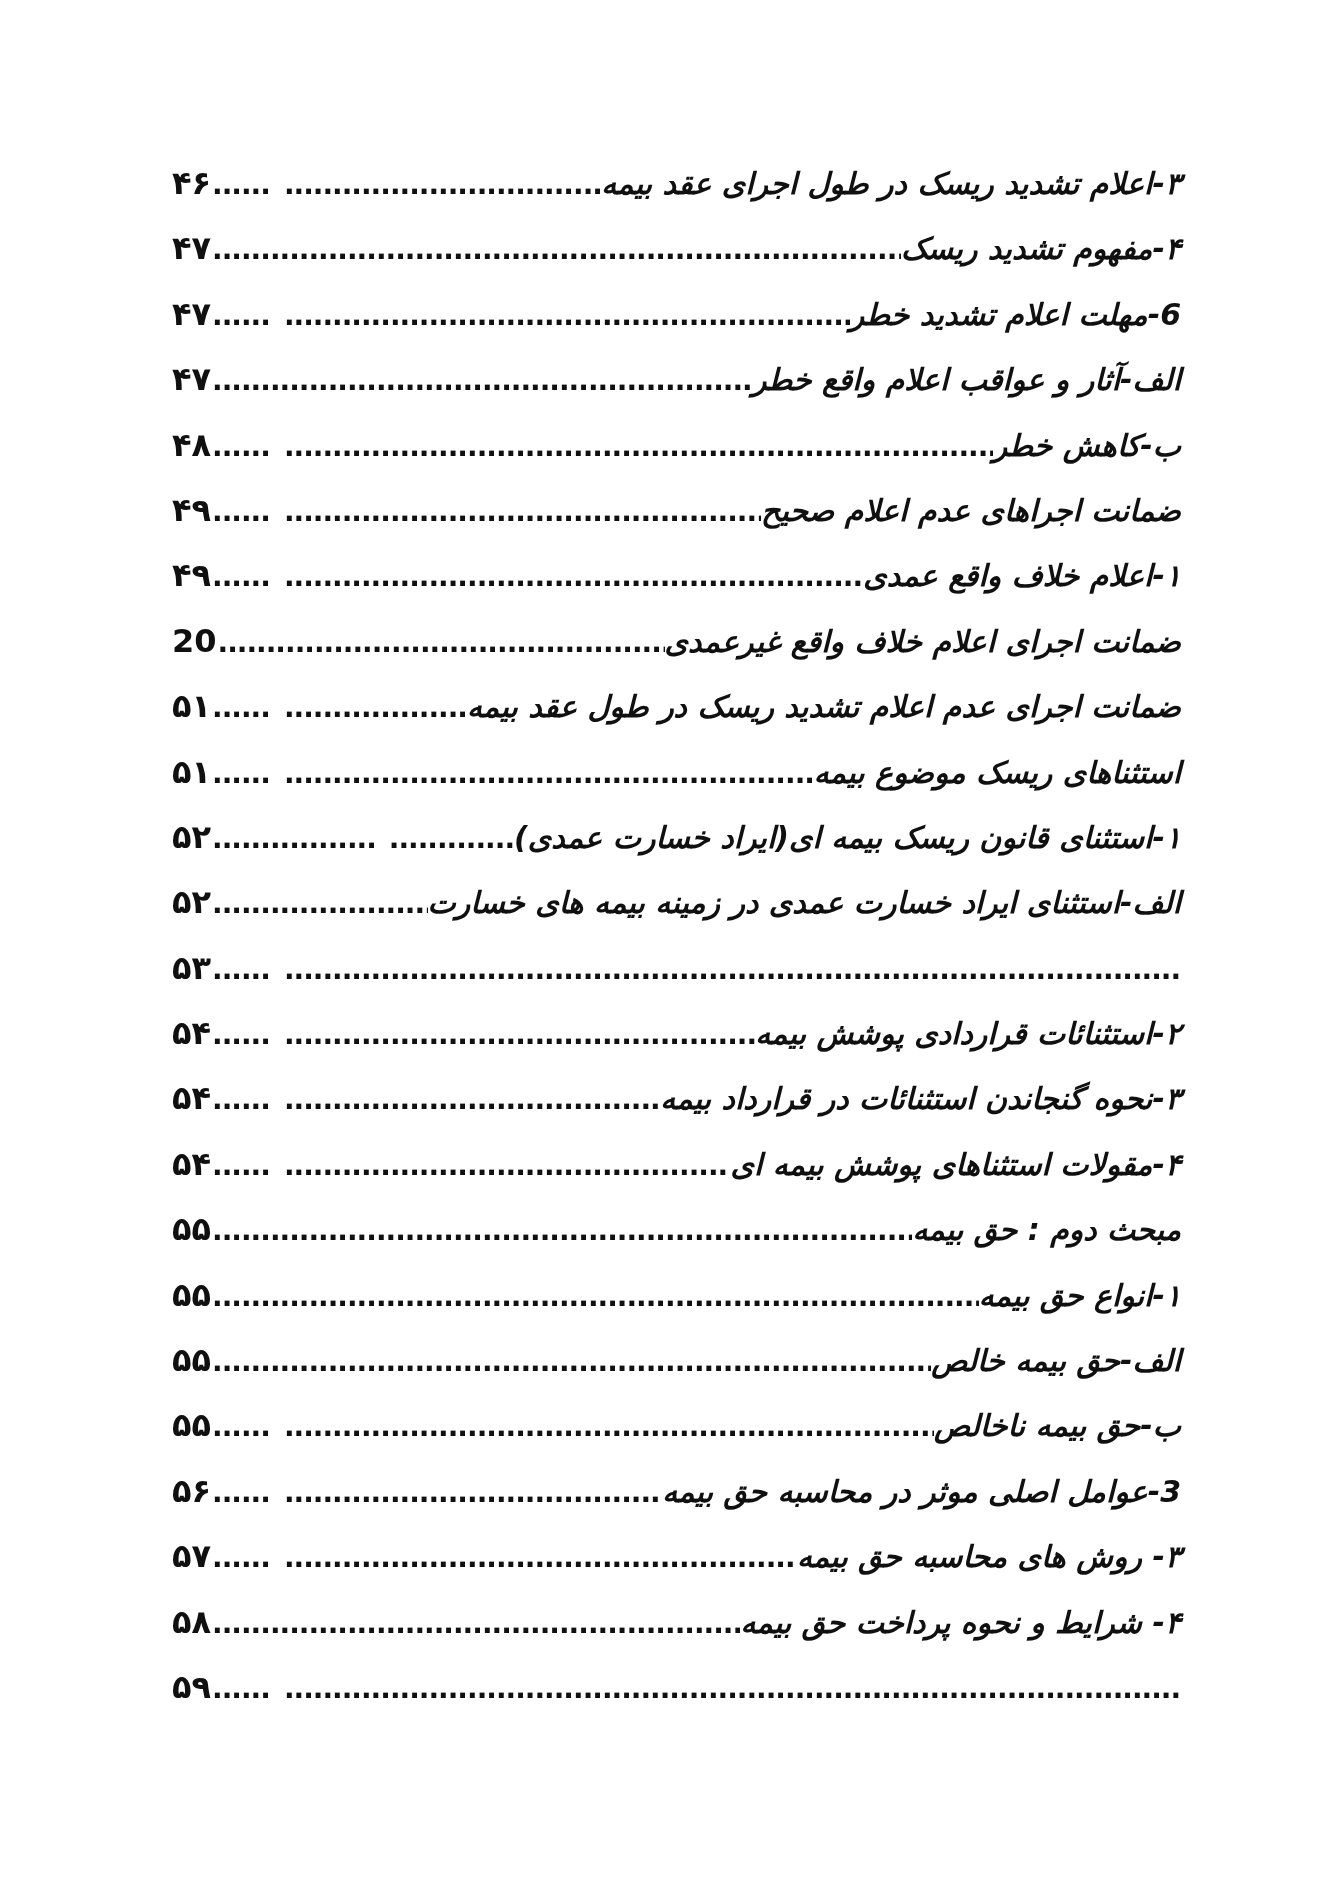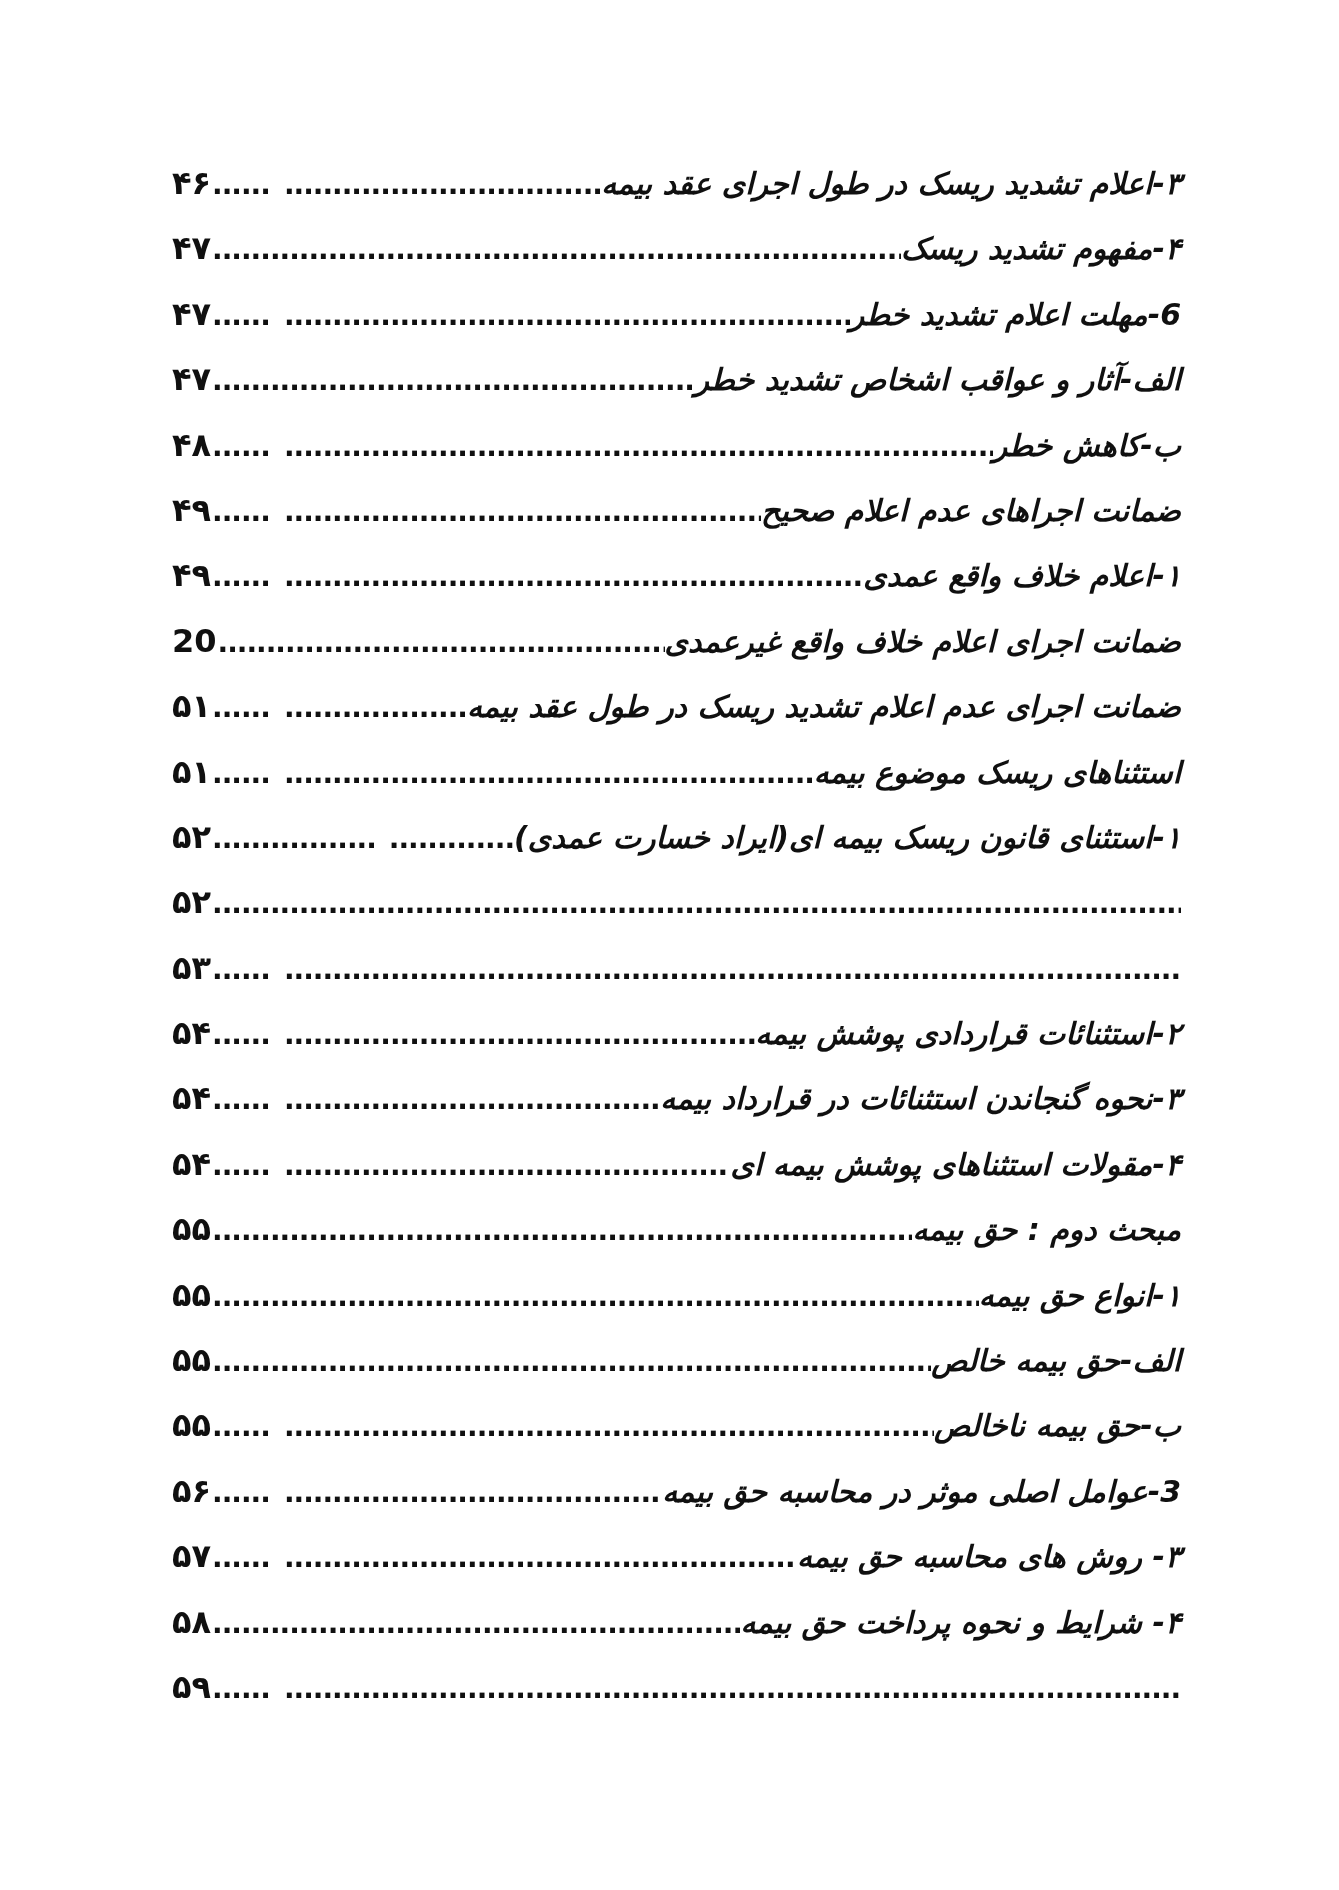--- a/index.html
+++ b/index.html
@@ -84,21 +84,21 @@
         <span class="toc-page-num">۴۷</span>
       </div>
       <div class="toc-row">
         <span class="toc-title">6-مهلت اعلام تشدید خطر</span>
         <span class="leader">....................................................................................................................................................................................................................................................................</span>
         <span class="gap"></span>
         <span class="short-dots">......</span>
         <span class="toc-page-num">۴۷</span>
       </div>
       <div class="toc-row">
-        <span class="toc-title">الف-آثار و عواقب اشخاص تشدید خطر</span>
+        <span class="toc-title">الف-آثار و عواقب اعلام واقع خطر</span>
         <span class="leader">....................................................................................................................................................................................................................................................................</span>
         <span class="toc-page-num">۴۷</span>
       </div>
       <div class="toc-row">
         <span class="toc-title">ب-کاهش خطر</span>
         <span class="leader">....................................................................................................................................................................................................................................................................</span>
         <span class="gap"></span>
         <span class="short-dots">......</span>
         <span class="toc-page-num">۴۸</span>
       </div>
@@ -136,20 +136,21 @@
         <span class="toc-page-num">۵۱</span>
       </div>
       <div class="toc-row">
         <span class="toc-title">۱-استثنای قانون ریسک بیمه ای(ایراد خسارت عمدی)</span>
         <span class="short-dots">.............</span>
         <span class="gap"></span>
         <span class="leader">....................................................................................................................................................................................................................................................................</span>
         <span class="toc-page-num">۵۲</span>
       </div>
       <div class="toc-row">
+        <span class="toc-title">الف-استثنای ایراد خسارت عمدی در زمینه بیمه های خسارت</span>
         <span class="leader">....................................................................................................................................................................................................................................................................</span>
         <span class="toc-page-num">۵۲</span>
       </div>
       <div class="toc-row">
         <span class="leader">....................................................................................................................................................................................................................................................................</span>
         <span class="gap"></span>
         <span class="short-dots">......</span>
         <span class="toc-page-num">۵۳</span>
       </div>
       <div class="toc-row">

